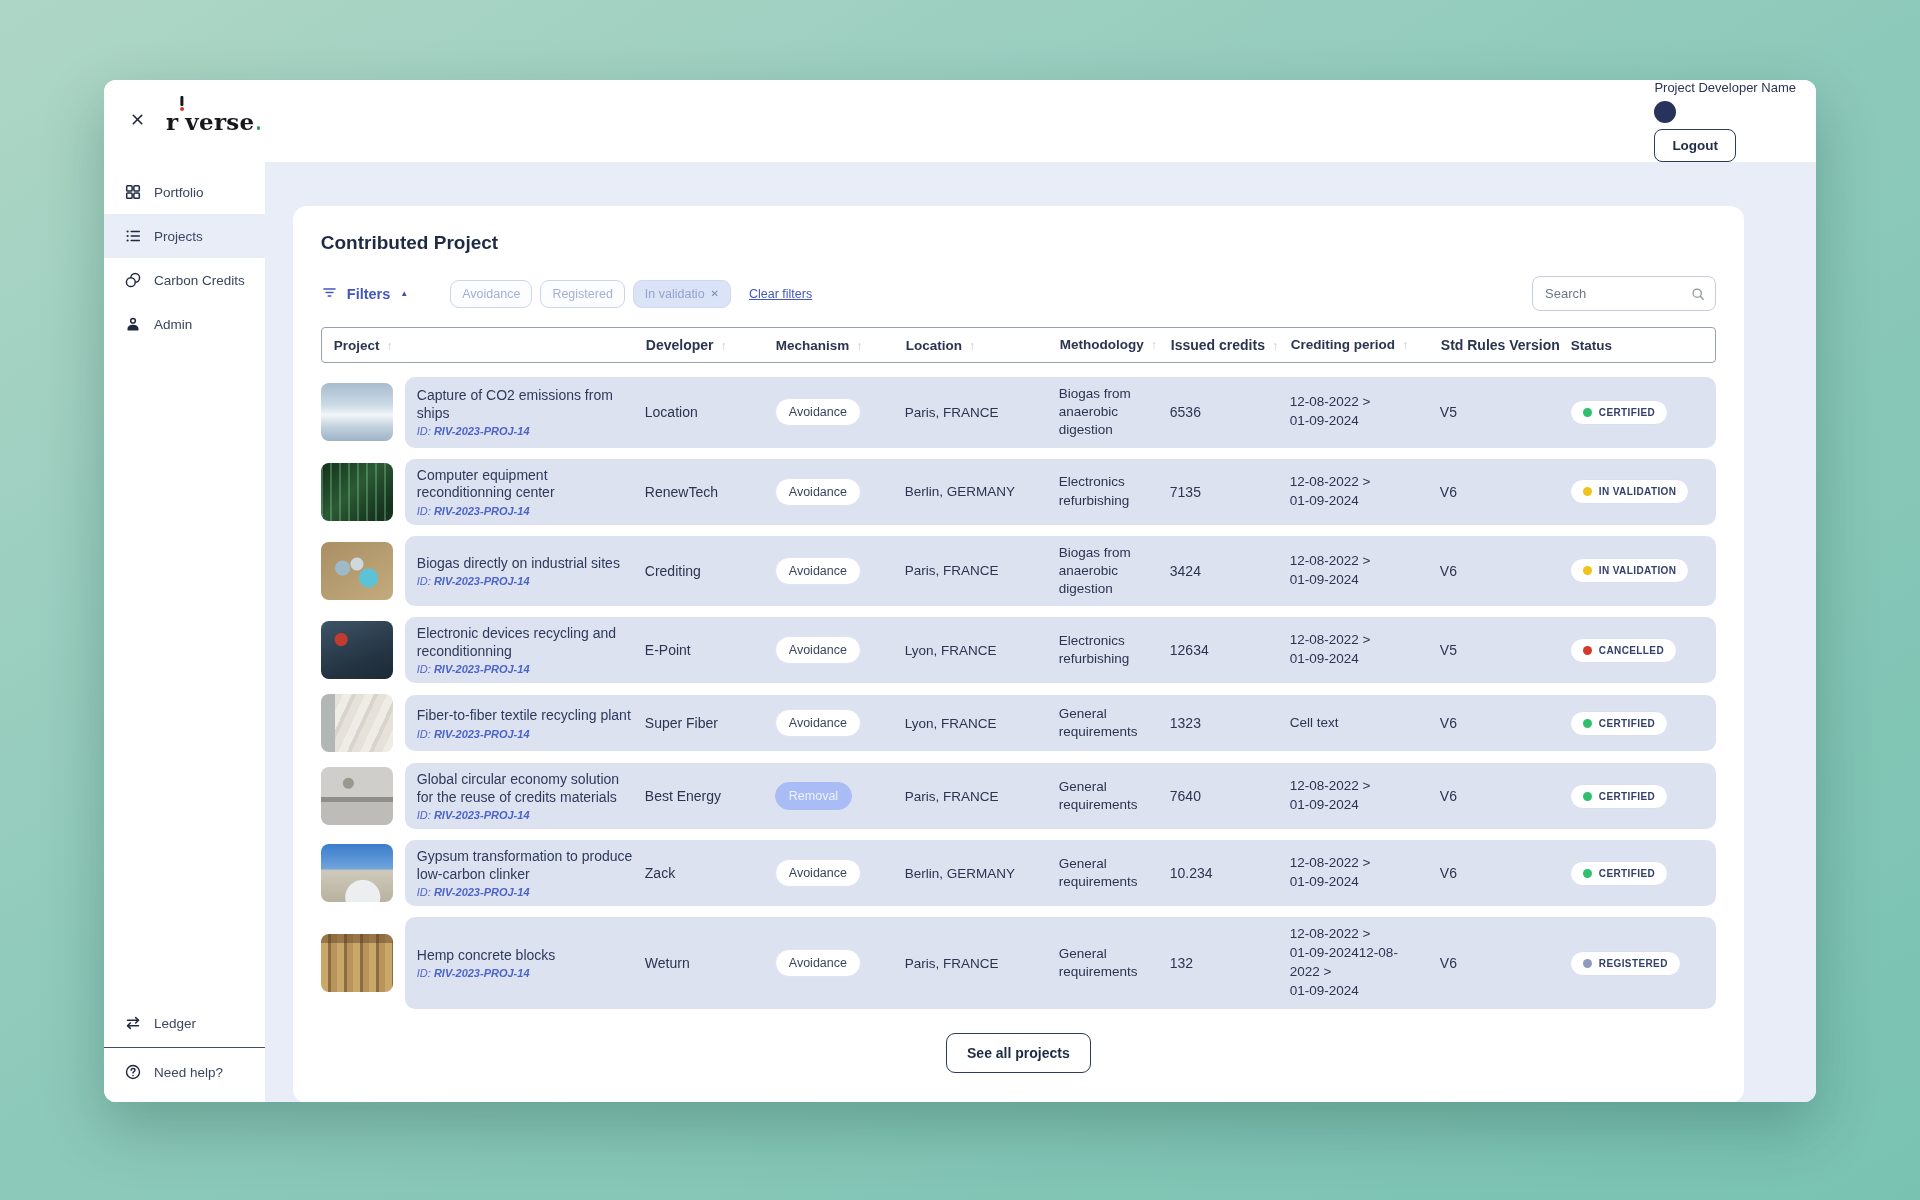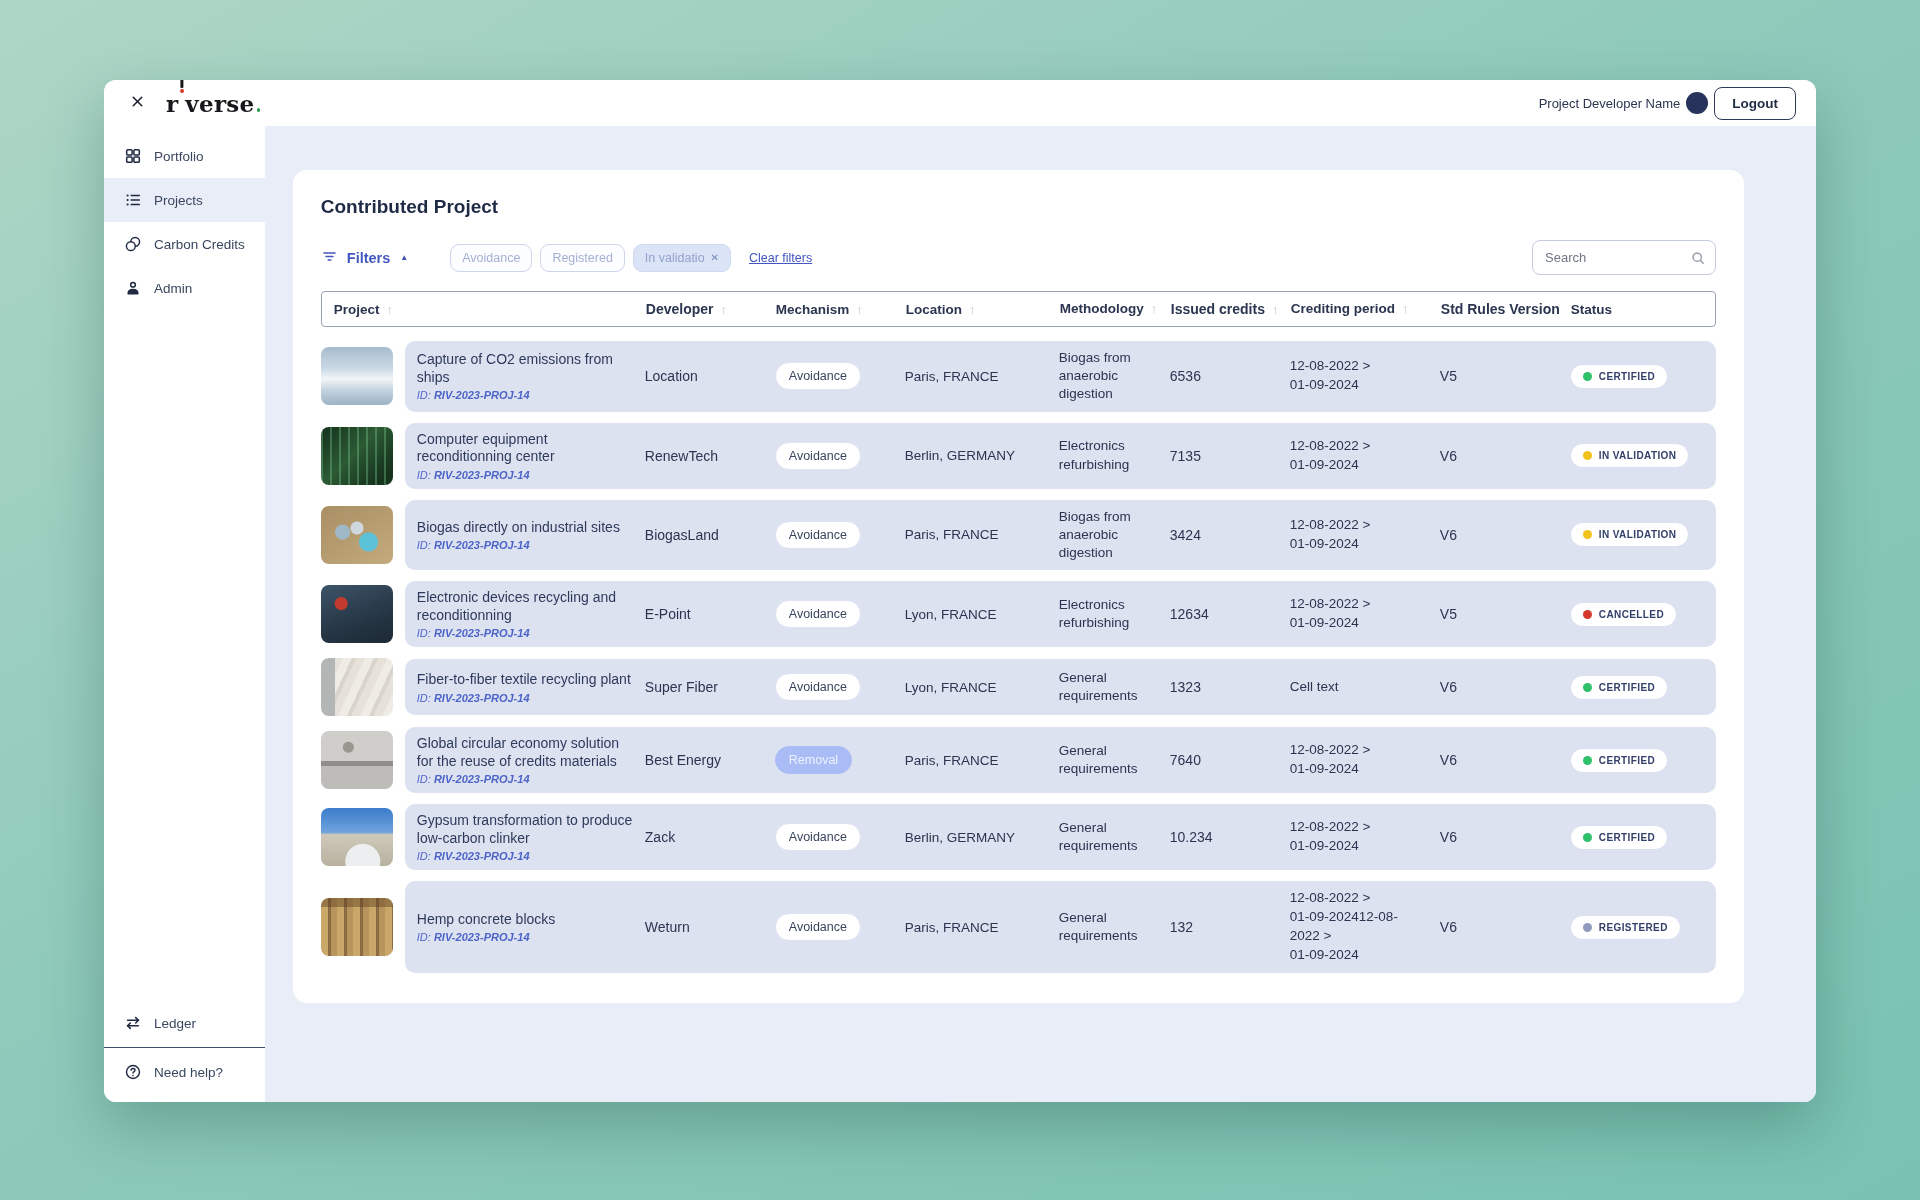--- a/index.html
+++ b/index.html
@@ -17,21 +17,21 @@
   }
   
   .topbar { flex:0 0 46px; display:flex; align-items:center; padding:0 20px; background:#fff; }
   .icon-btn { background:none; border:none; padding:0; width:26px; height:26px; display:flex; align-items:center; justify-content:center; color:#1c2333; cursor:pointer; }
   .icon-btn svg { width:17px; height:17px; }
   .logo { margin-left:16px; font-family:"DejaVu Serif","Liberation Serif",serif; font-weight:700; font-size:23px; color:#17181c; letter-spacing:.3px; display:flex; align-items:baseline; }
   .logo-excl { display:inline-block; position:relative; width:.30em; height:.85em; }
   .logo-excl .stem { position:absolute; left:50%; transform:translateX(-50%); top:-0.62em; width:.14em; height:.46em; background:#17181c; border-radius:1px; }
   .logo-excl .ldot { position:absolute; left:50%; transform:translateX(-50%); top:-0.12em; width:.17em; height:.17em; border-radius:50%; }
   .logo-period { width:.17em; height:.17em; border-radius:50%; display:inline-block; margin-left:2px; }
-  .topbar-right { margin-left:auto; display:flex; align-items:center; gap:6px; }
+  .topbar-right { margin-left:auto; display:flex; align-items:flex-start; gap:6px;flex-direction:column; }
   .user-name { font-size:13px; color:#2b3550; }
   .avatar { width:22px; height:22px; border-radius:50%; background:#27335a; display:inline-block; }
   .logout-btn { border:1px solid #2e3a57; background:#fff; border-radius:8px; padding:8px 17px; font-size:13.5px; font-weight:700; color:#1f2b45; font-family:inherit; cursor:pointer; }
   
   .body-wrap { flex:1; display:flex; min-height:0; }
   .sidebar { flex:0 0 148px; display:flex; flex-direction:column; padding-top:8px; background:#fff; }
   .side-item { display:flex; align-items:center; gap:12px; padding:13px 20px 13px 20px; font-size:13.5px; color:#39465e; cursor:pointer; white-space:nowrap; }
   .side-item.active { background:#e9edf8; }
   .side-ic { width:18px; height:18px; color:#1f2941; display:flex; flex:0 0 18px; }
   .side-ic svg { width:18px; height:18px; }
@@ -314,21 +314,21 @@
                     </span></div>
                 </div>
               </div>
               <div class="trow">
                 <div class="thumb img-industrial-site-aerial"></div>
                 <div class="rowbox">
                   <div class="cell c-title">
                     <div class="ptitle">Biogas directly on industrial sites</div>
                     <div class="pid"><span>ID:</span> <span class="pid-val">RIV-2023-PROJ-14</span></div>
                   </div>
-                  <div class="cell c-dev">BiogasLand</div>
+                  <div class="cell c-dev">Crediting</div>
                   <div class="cell c-mech"><span class="mech-chip outline">Avoidance</span></div>
                   <div class="cell c-loc">Paris, FRANCE</div>
                   <div class="cell c-meth">Biogas from anaerobic digestion</div>
                   <div class="cell c-cred">3424</div>
                   <div class="cell c-per">12-08-2022 &gt;
 01-09-2024</div>
                   <div class="cell c-ver">V6</div>
                   <div class="cell c-status"><span class="status-pill">
                       <i class="sdot" style="background:#f2c21c"></i>
                       <span class="stext">IN VALIDATION</span>
@@ -436,18 +436,21 @@
 01-09-2024</div>
                   <div class="cell c-ver">V6</div>
                   <div class="cell c-status"><span class="status-pill">
                       <i class="sdot" style="background:#8e9bbd"></i>
                       <span class="stext">REGISTERED</span>
                     </span></div>
                 </div>
               </div>
             </div>
 
+          <div class="see-all-wrap">
+            <button class="see-all">See all projects</button>
+          </div>
         </section>
       </main>
     </div>
 
   </div>
 </div>
 
 </body></html>

